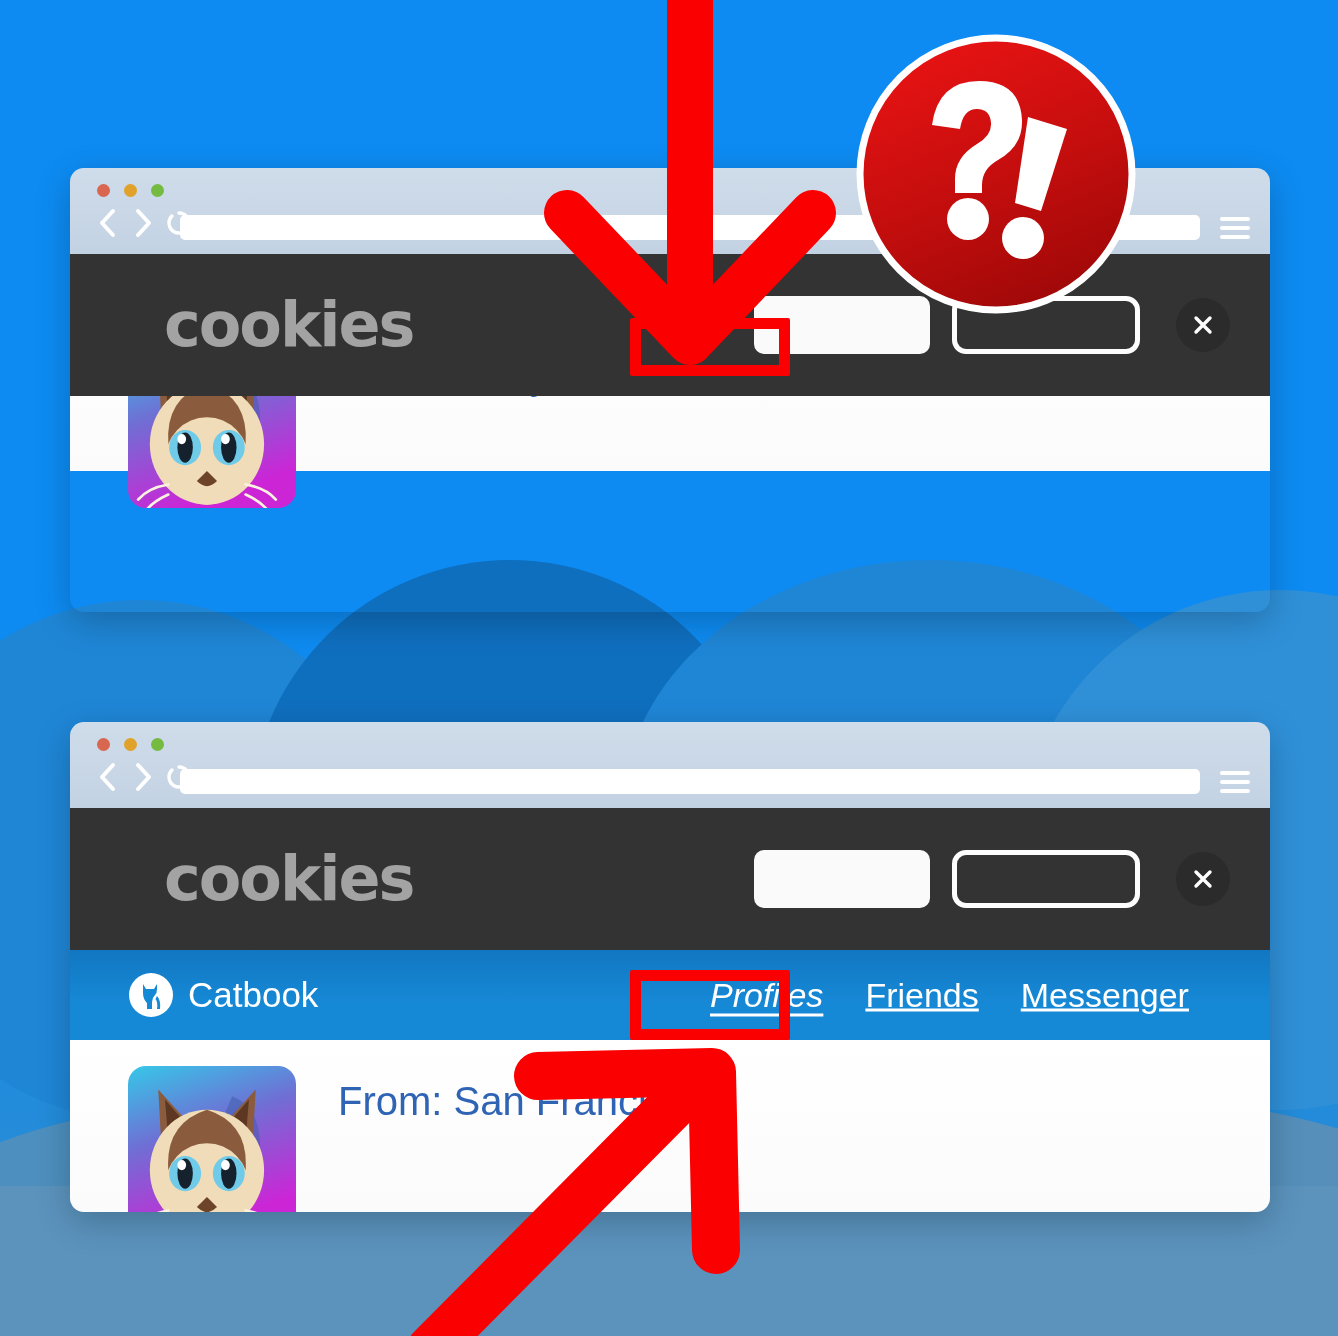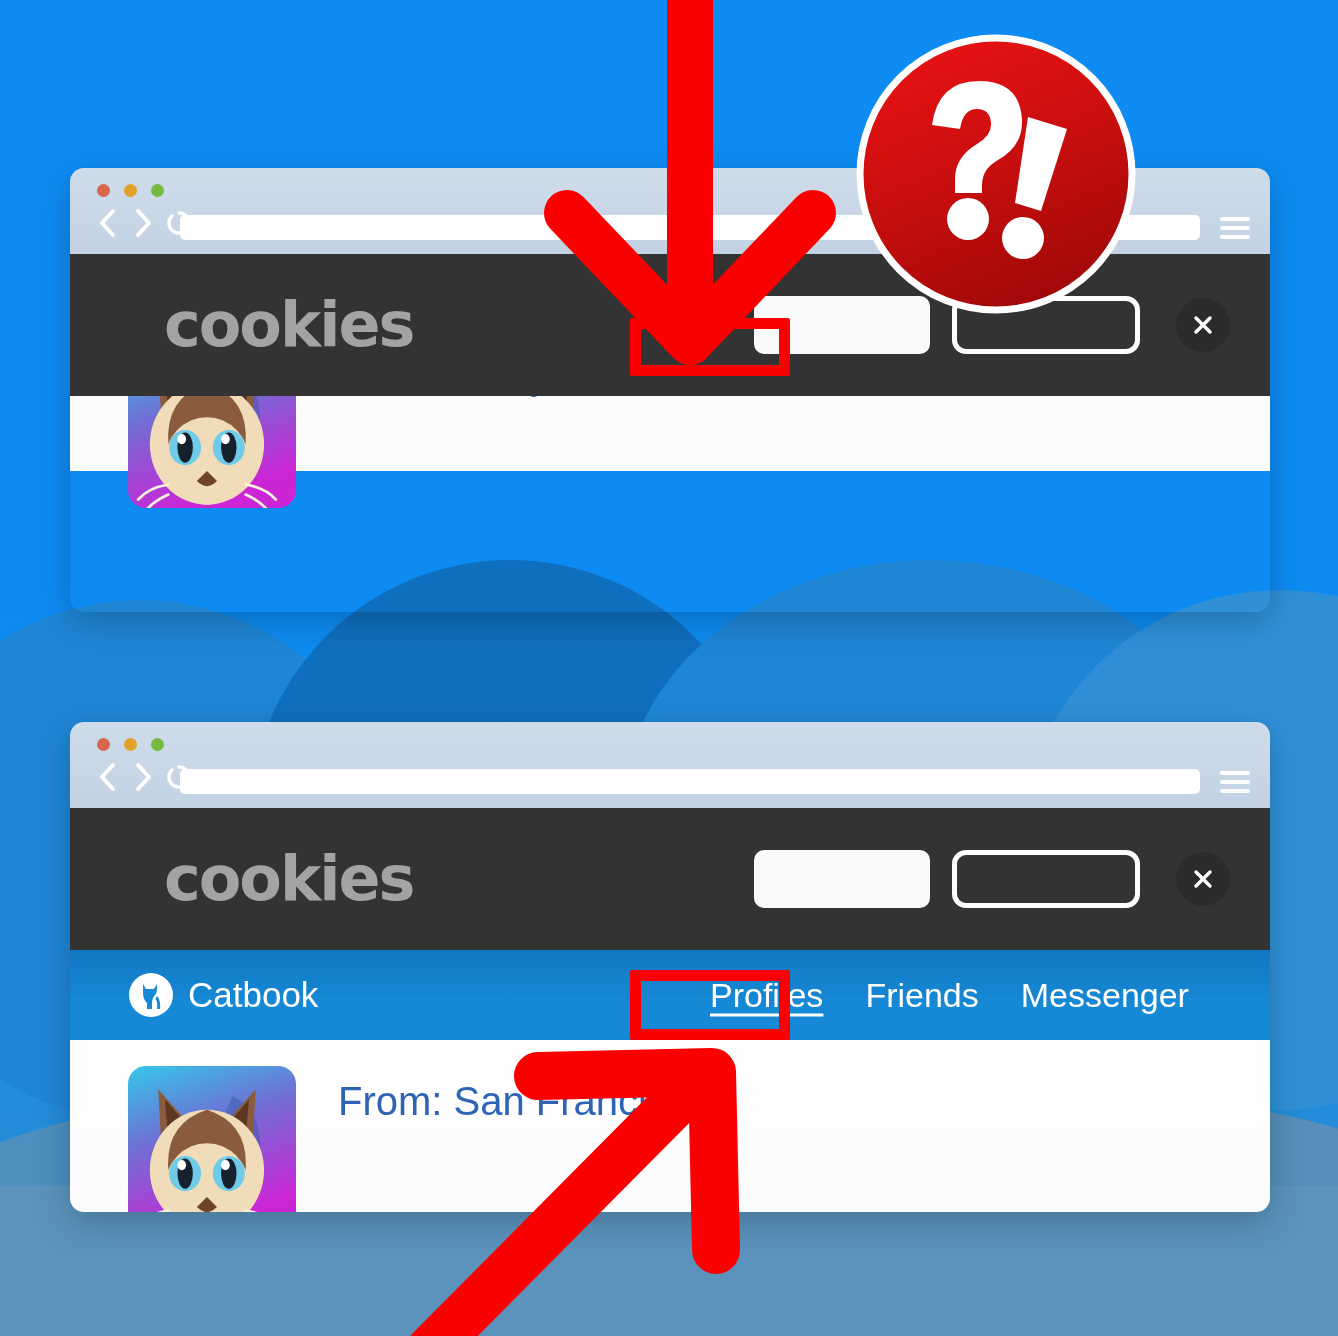--- a/index.html
+++ b/index.html
@@ -123,23 +123,23 @@
   .brand-mark { width: 46px; height: 46px; display:block; }
   .brand-name {
     color:#fff; font-size: 35px; font-weight: 400;
     font-family: "Liberation Sans", sans-serif;
   }
   .nav-links {
     position:absolute; left: 640px; top: 50%; transform: translateY(-50%);
     display:flex; align-items:center; gap: 42px;
   }
   .nav-link {
-    color:#fff; font-size: 34px; white-space:nowrap;
-  }
-  .nav-link.active { text-decoration: underline; text-underline-offset: 7px; }
+    color:#fff; font-size: 34px; white-space:nowrap;text-decoration:underline;
+  }
+  .nav-link.active { text-decoration: underline; text-underline-offset: 7px; font-style: italic; }
   .nav-highlight {
     position:absolute;
     border: 11px solid #fa0000;
     border-radius: 2px;
     pointer-events:none;
   }
 
   
   .content {
     background: linear-gradient(180deg,#ffffff 0%, #fbfbfb 100%);

